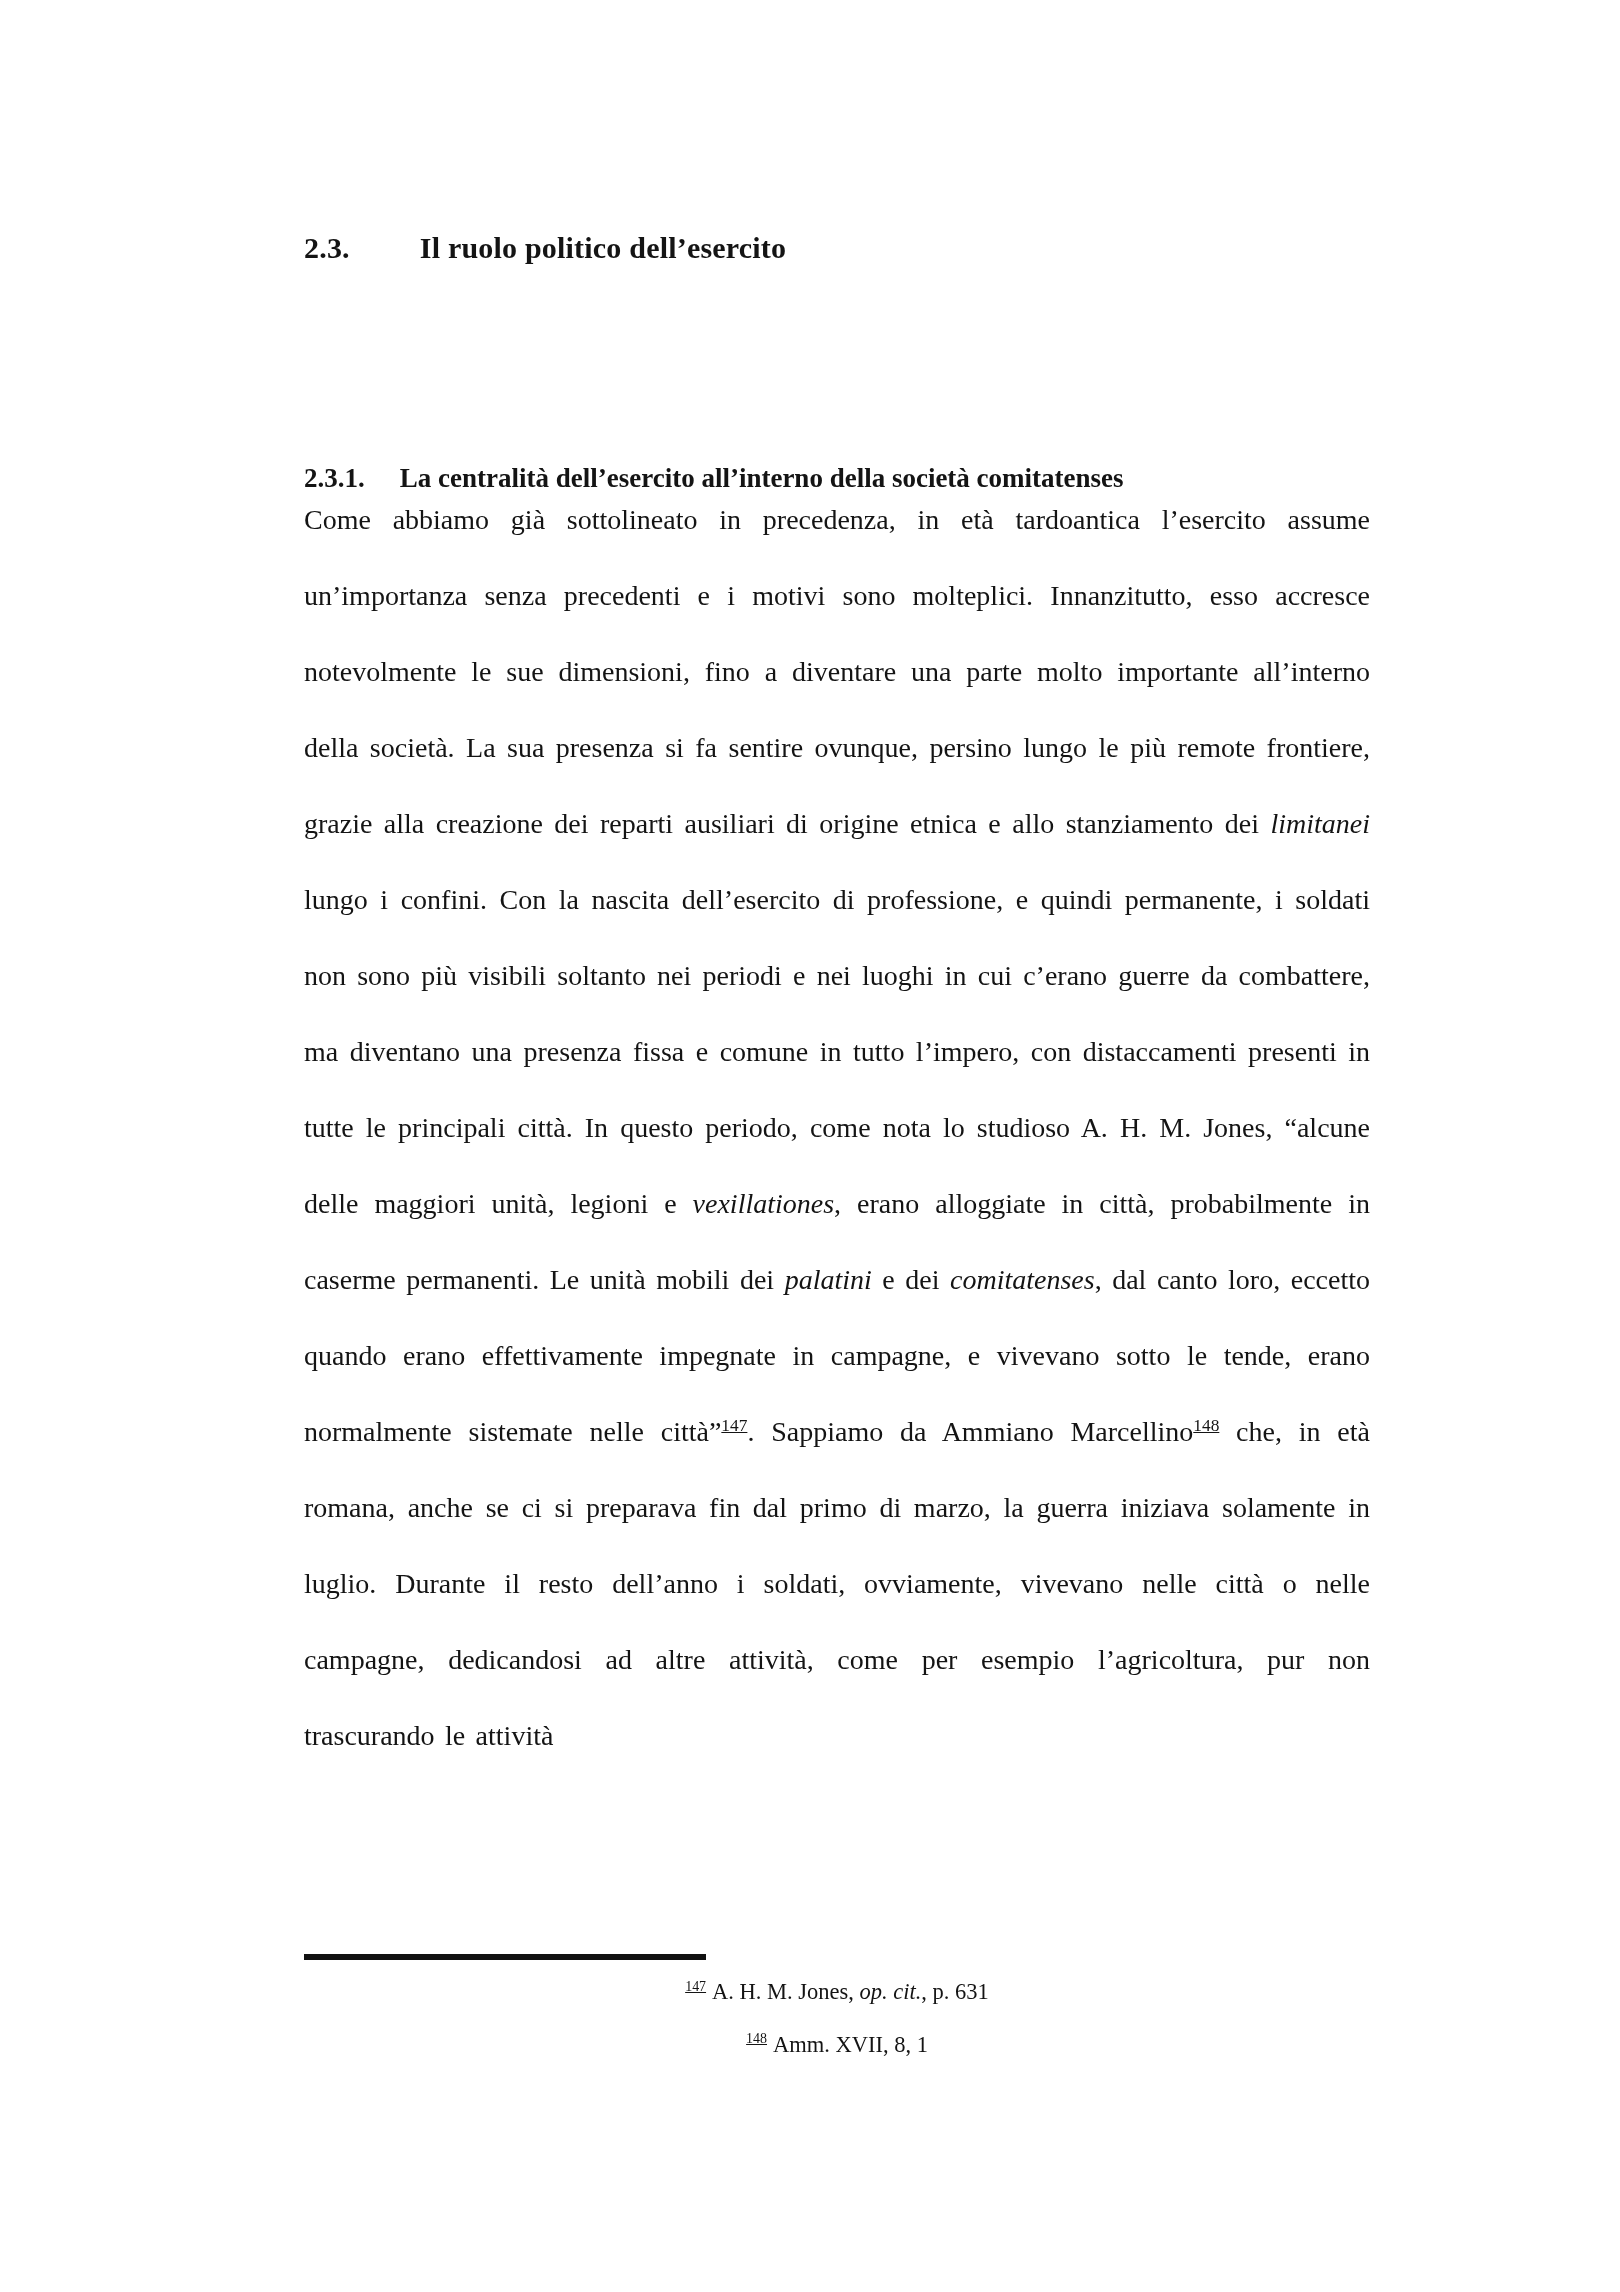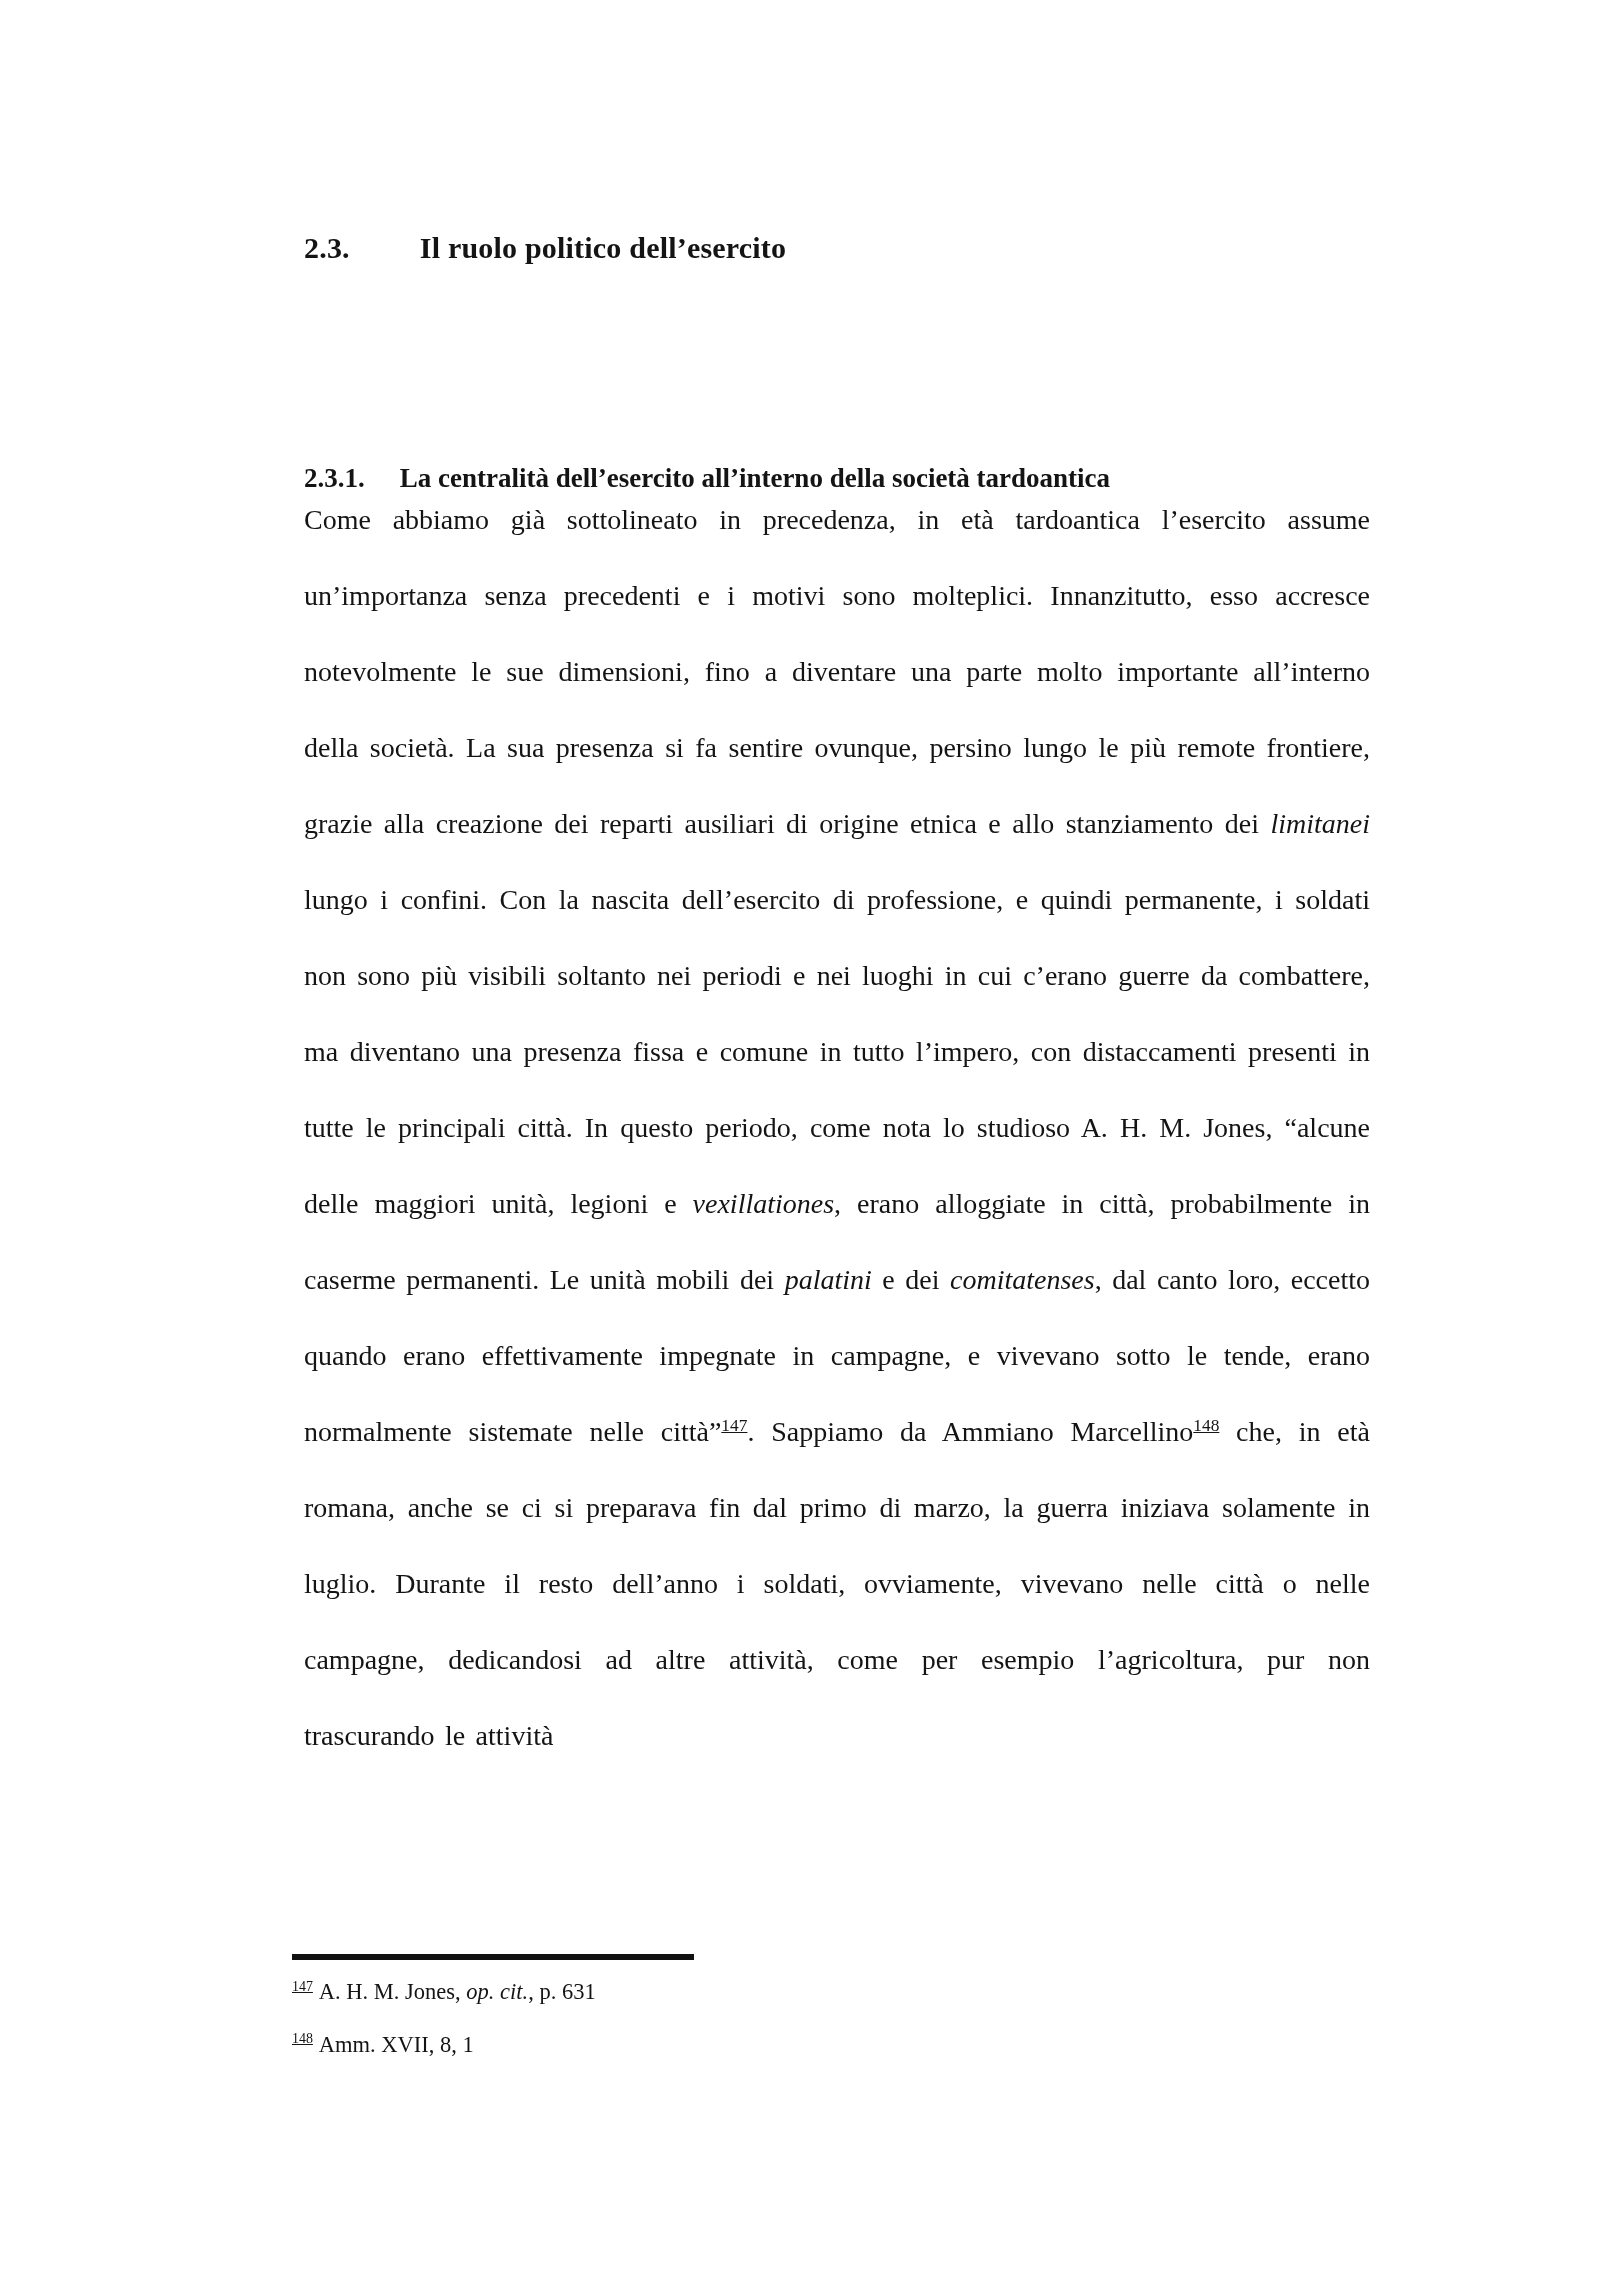--- a/index.html
+++ b/index.html
@@ -59,22 +59,23 @@
   }
   .body-text sup, .footnote sup {
     font-size: 0.62em;
     line-height: 0;
     vertical-align: super;
     text-decoration: underline;
   }
   .footnote-area {
     position: absolute;
     top: 1954px;
-    left: 292px;
+    left: 304px;
     width: 1066px;
+    text-align: center;
   }
   .footnote-rule {
     width: 402px;
     height: 5.9px;
     background: #111111;
     margin: 0 0 17.6px 0;
   }
   .footnote {
     font-size: 22.5px;
     line-height: 29px;
@@ -95,21 +96,21 @@
 </head>
 <body>
 
 <div class="page">
 
   <h1 class="section-heading">
     <span class="sec-num">2.3.</span><span>Il ruolo politico dell’esercito</span>
   </h1>
 
   <h2 class="subsection-heading">
-    <span class="subsec-num">2.3.1.</span><span>La centralità dell’esercito all’interno della società tardoantica</span>
+    <span class="subsec-num">2.3.1.</span><span>La centralità dell’esercito all’interno della società comitatenses</span>
   </h2>
 
   <p class="body-text"><span>Come abbiamo già sottolineato in precedenza, in età tardoantica l’esercito assume un’importanza senza precedenti e i motivi sono molteplici. Innanzitutto, esso accresce notevolmente le sue dimensioni, fino a diventare una parte molto importante all’interno della società. La sua presenza si fa sentire ovunque, persino lungo le più remote frontiere, grazie alla creazione dei reparti ausiliari di origine etnica e allo stanziamento dei </span><span style="font-style: italic;">limitanei</span><span> lungo i confini. Con la nascita dell’esercito di professione, e quindi permanente, i soldati non sono più visibili soltanto nei periodi e nei luoghi in cui c’erano guerre da combattere, ma diventano una presenza fissa e comune in tutto l’impero, con distaccamenti presenti in tutte le principali città. In questo periodo, come nota lo studioso A. H. M. Jones, “alcune delle maggiori unità, legioni e </span><span style="font-style: italic;">vexillationes</span><span>, erano alloggiate in città, probabilmente in caserme permanenti. Le unità mobili dei </span><span style="font-style: italic;">palatini</span><span> e dei </span><span style="font-style: italic;">comitatenses</span><span>, dal canto loro, eccetto quando erano effettivamente impegnate in campagne, e vivevano sotto le tende, erano normalmente sistemate nelle città”</span><sup>147</sup><span>. Sappiamo da Ammiano Marcellino</span><sup>148</sup><span> che, in età romana, anche se ci si preparava fin dal primo di marzo, la guerra iniziava solamente in luglio. Durante il resto dell’anno i soldati, ovviamente, vivevano nelle città o nelle campagne, dedicandosi ad altre attività, come per esempio l’agricoltura, pur non trascurando le attività</span></p>
 
   <div class="footnote-area">
     <div class="footnote-rule"></div>
     <div class="footnote">
       <sup class="fn-num">147</sup><span><span>A. H. M. Jones, </span><span style="font-style: italic;">op. cit.</span><span>, p. 631</span></span>
     </div>
     <div class="footnote">

